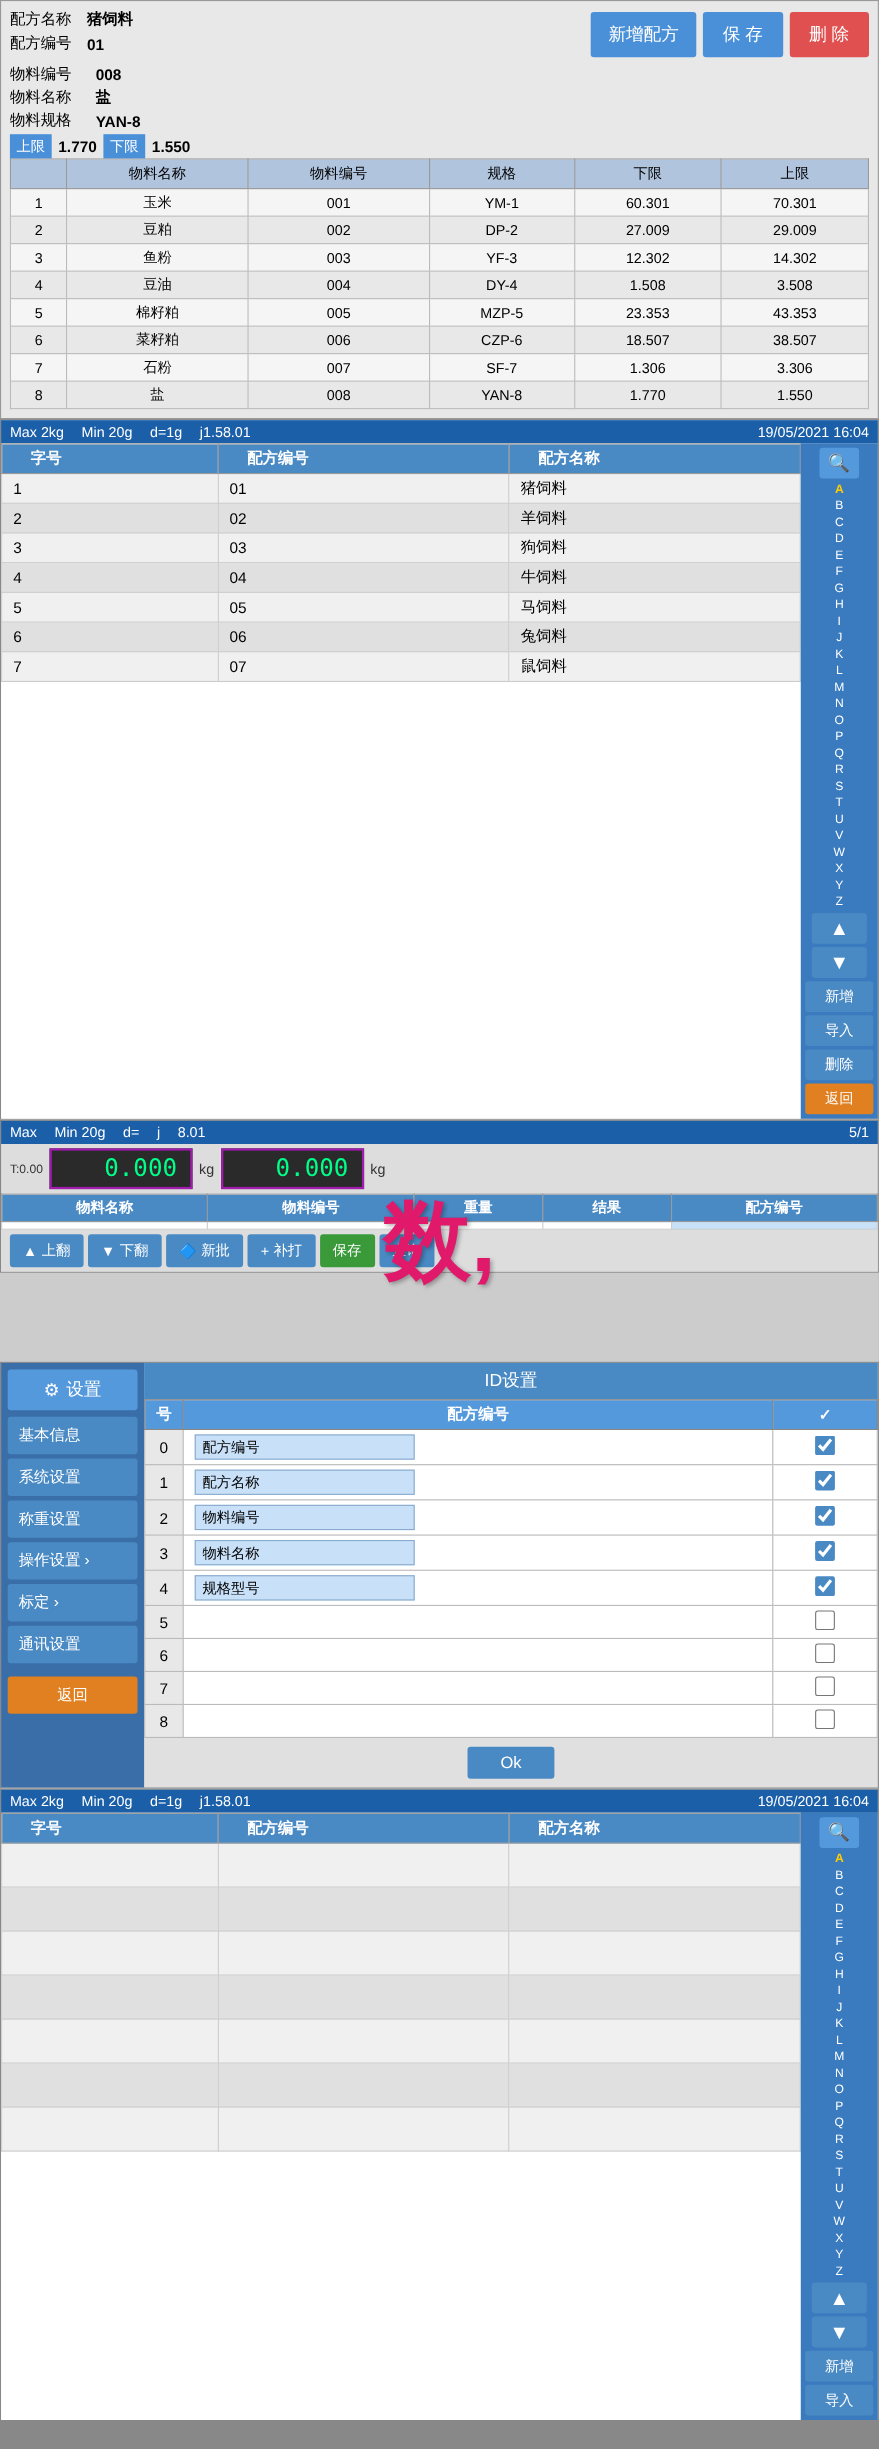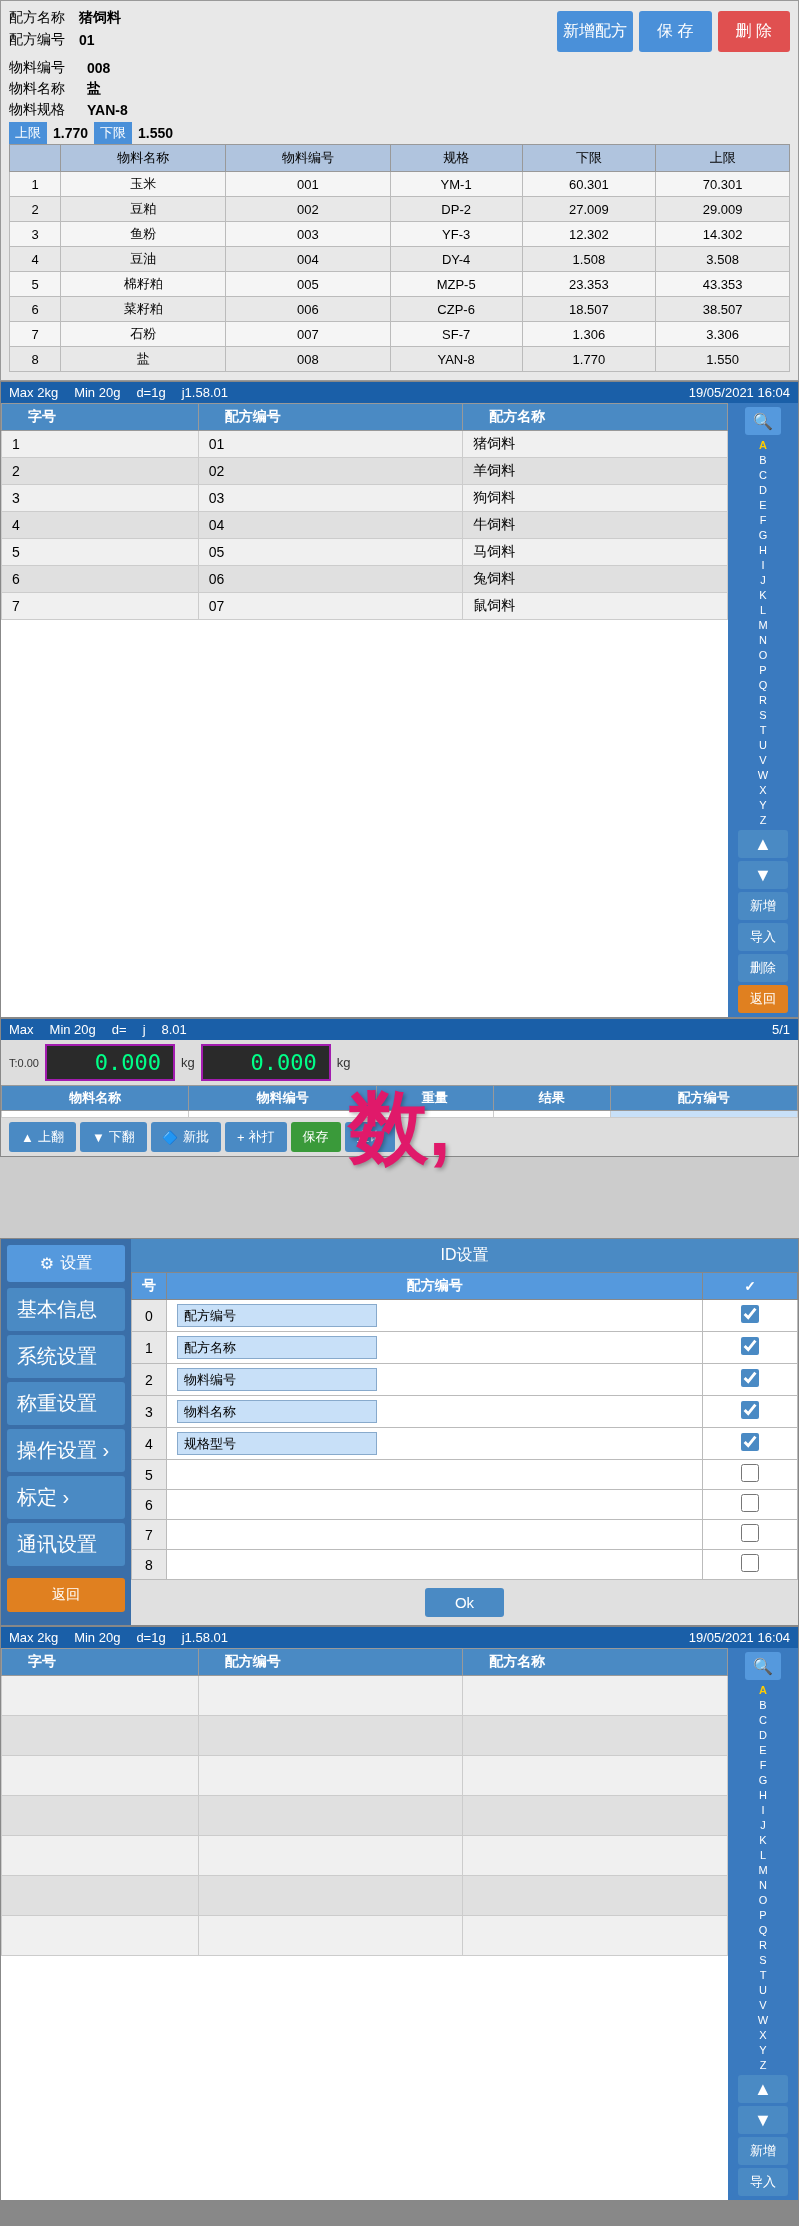--- a/index.html
+++ b/index.html
@@ -43,21 +43,21 @@
     }
     .s1-buttons {
       display: flex;
       gap: 6px;
       align-items: flex-start;
     }
     .btn-add-recipe {
       background: #4a90d9;
       color: white;
       border: none;
-      padding: 10px 6px;
+      padding: 10px 16px;
       font-size: 16px;
       cursor: pointer;
       border-radius: 3px;
       font-family: inherit;
     }
     .btn-save {
       background: #4a90d9;
       color: white;
       border: none;
       padding: 10px 18px;
@@ -237,21 +237,21 @@
       cursor: pointer;
       border-radius: 3px;
       display: flex;
       align-items: center;
       justify-content: center;
     }
     .action-btn {
       background: #4a8ac4;
       color: white;
       border: none;
-      width: 50px;
+      width: 62px;
       padding: 5px 0;
       font-size: 13px;
       cursor: pointer;
       border-radius: 3px;
       font-family: inherit;
       text-align: center;
     }
     .action-btn.orange {
       background: #e08020;
     }
@@ -369,21 +369,21 @@
       display: flex;
       align-items: center;
       justify-content: center;
       gap: 6px;
     }
     .settings-item {
       background: #4a8ac4;
       color: white;
       padding: 8px 10px;
       margin-bottom: 4px;
-      font-size: 20px;
+      font-size: 14px;
       cursor: pointer;
       border-radius: 3px;
       display: flex;
       align-items: center;
       justify-content: space-between;
     }
     .btn-back {
       background: #e08020;
       color: white;
       border: none;

